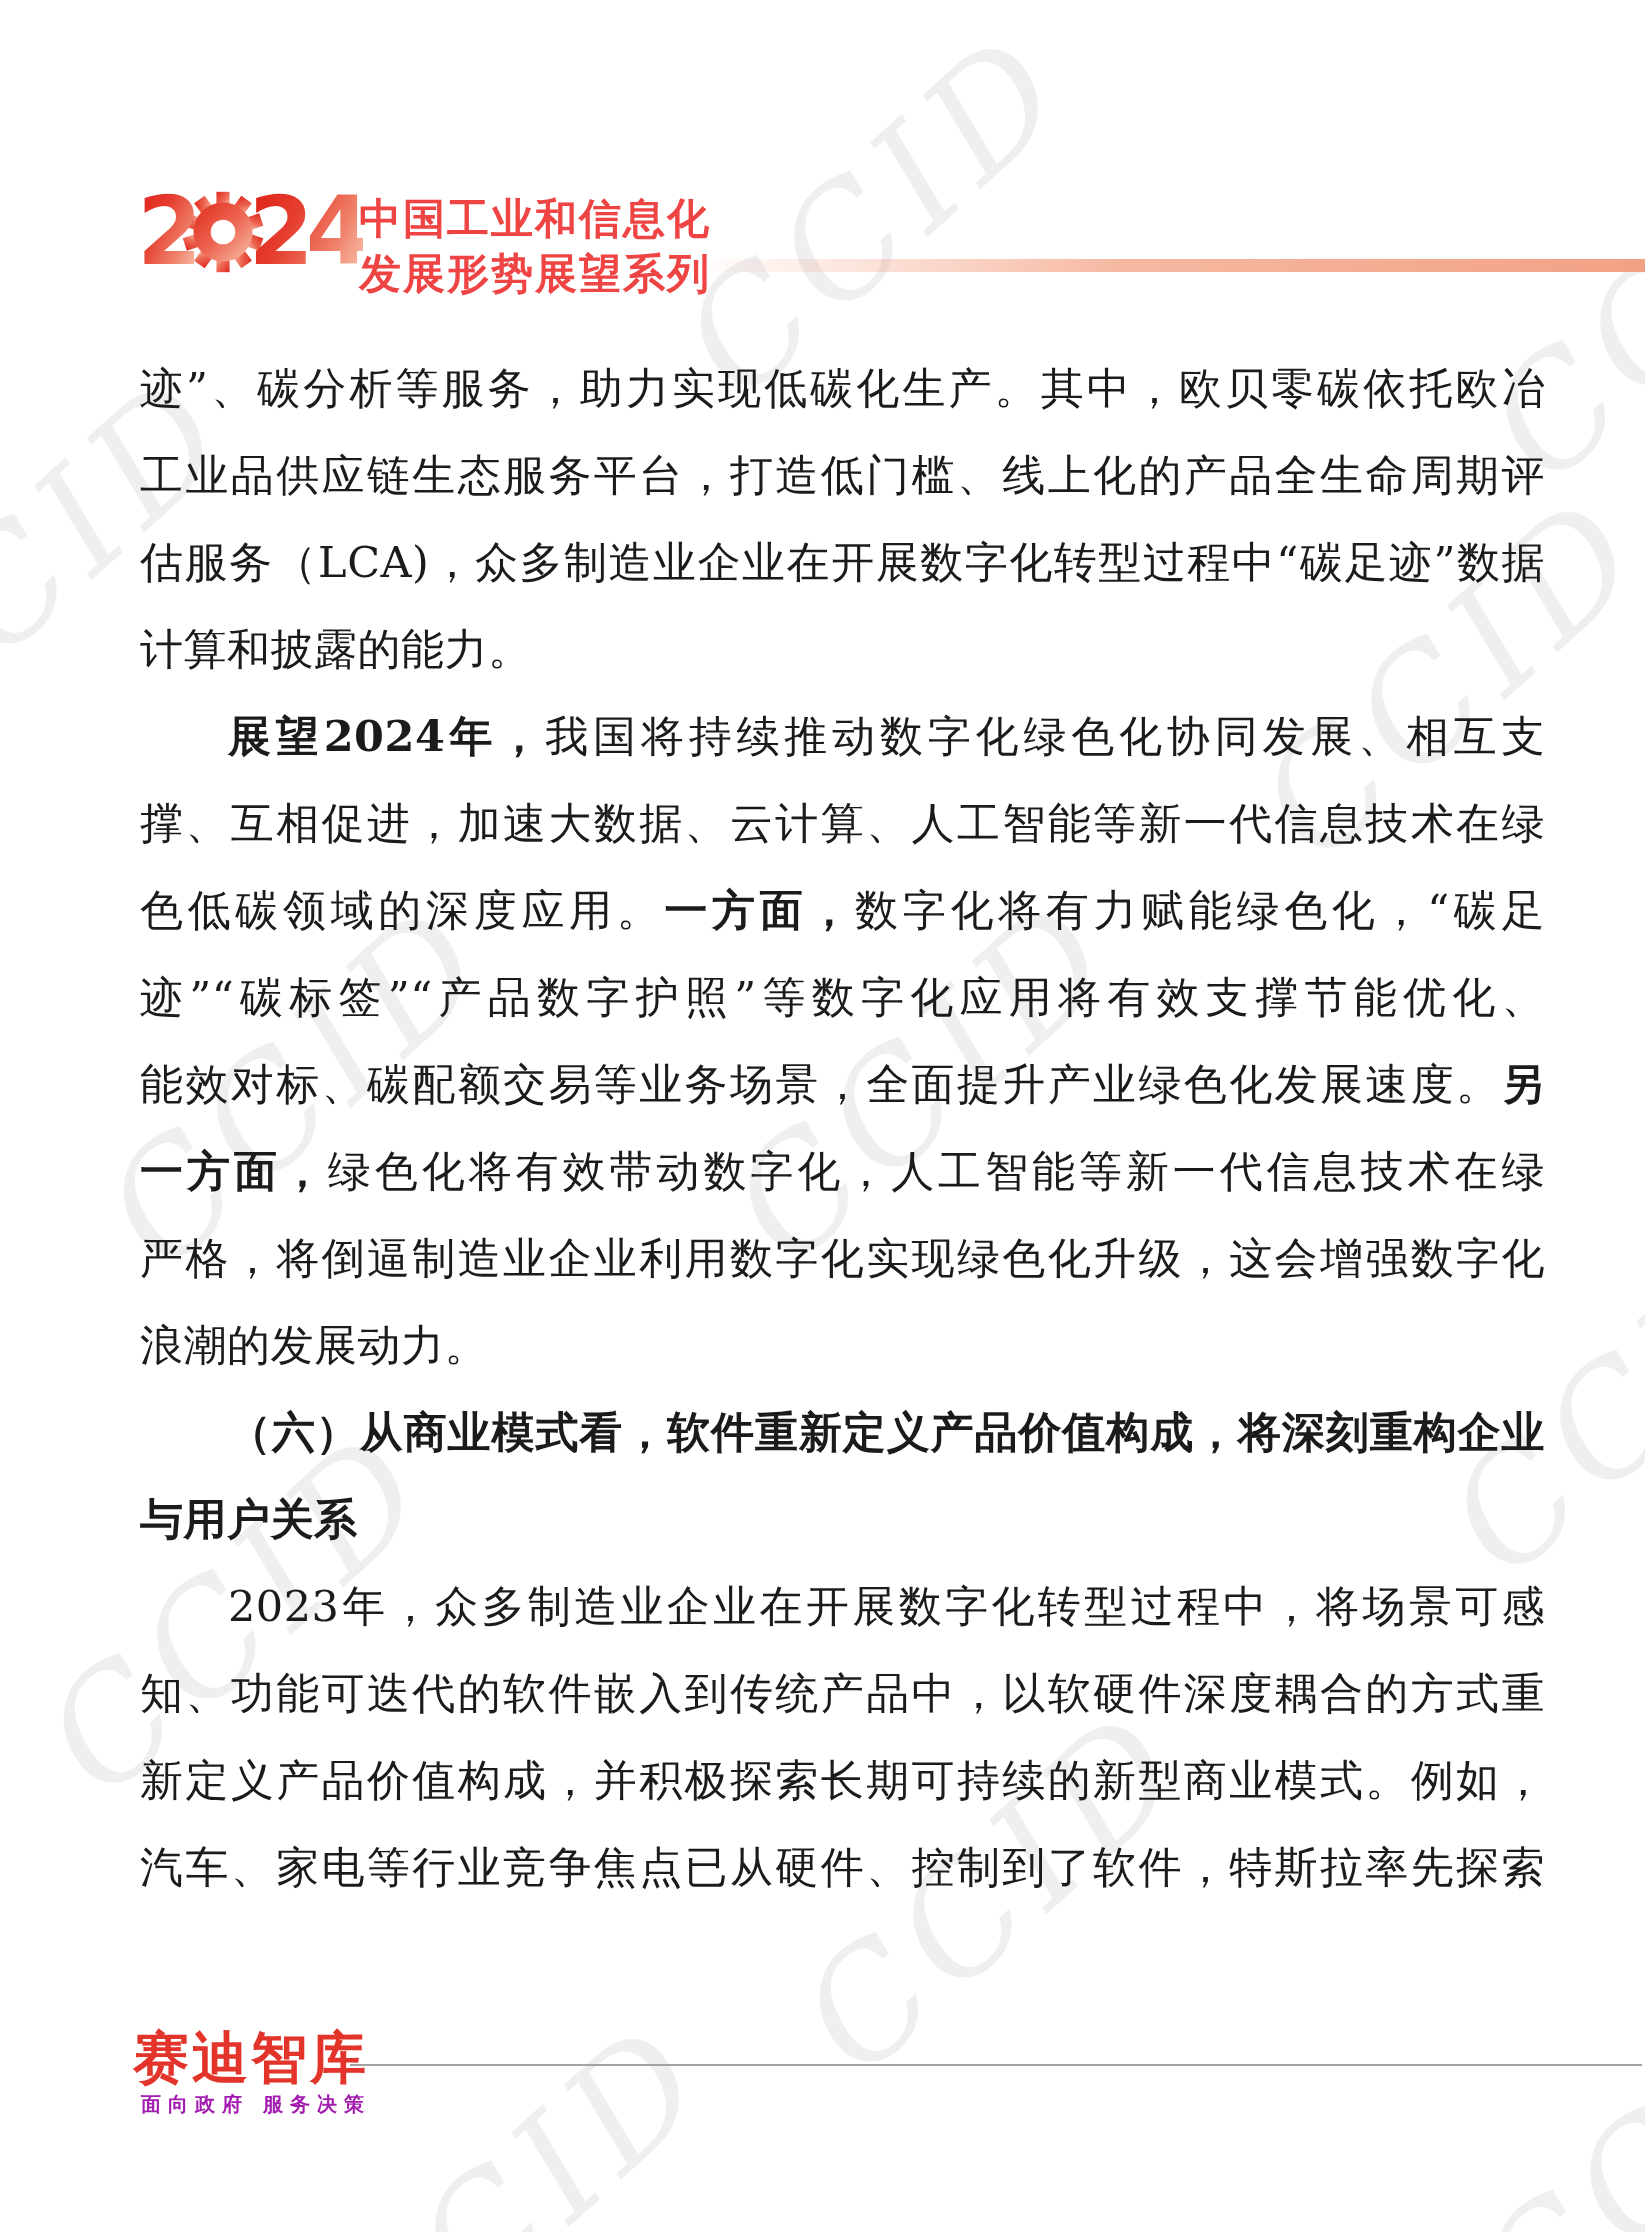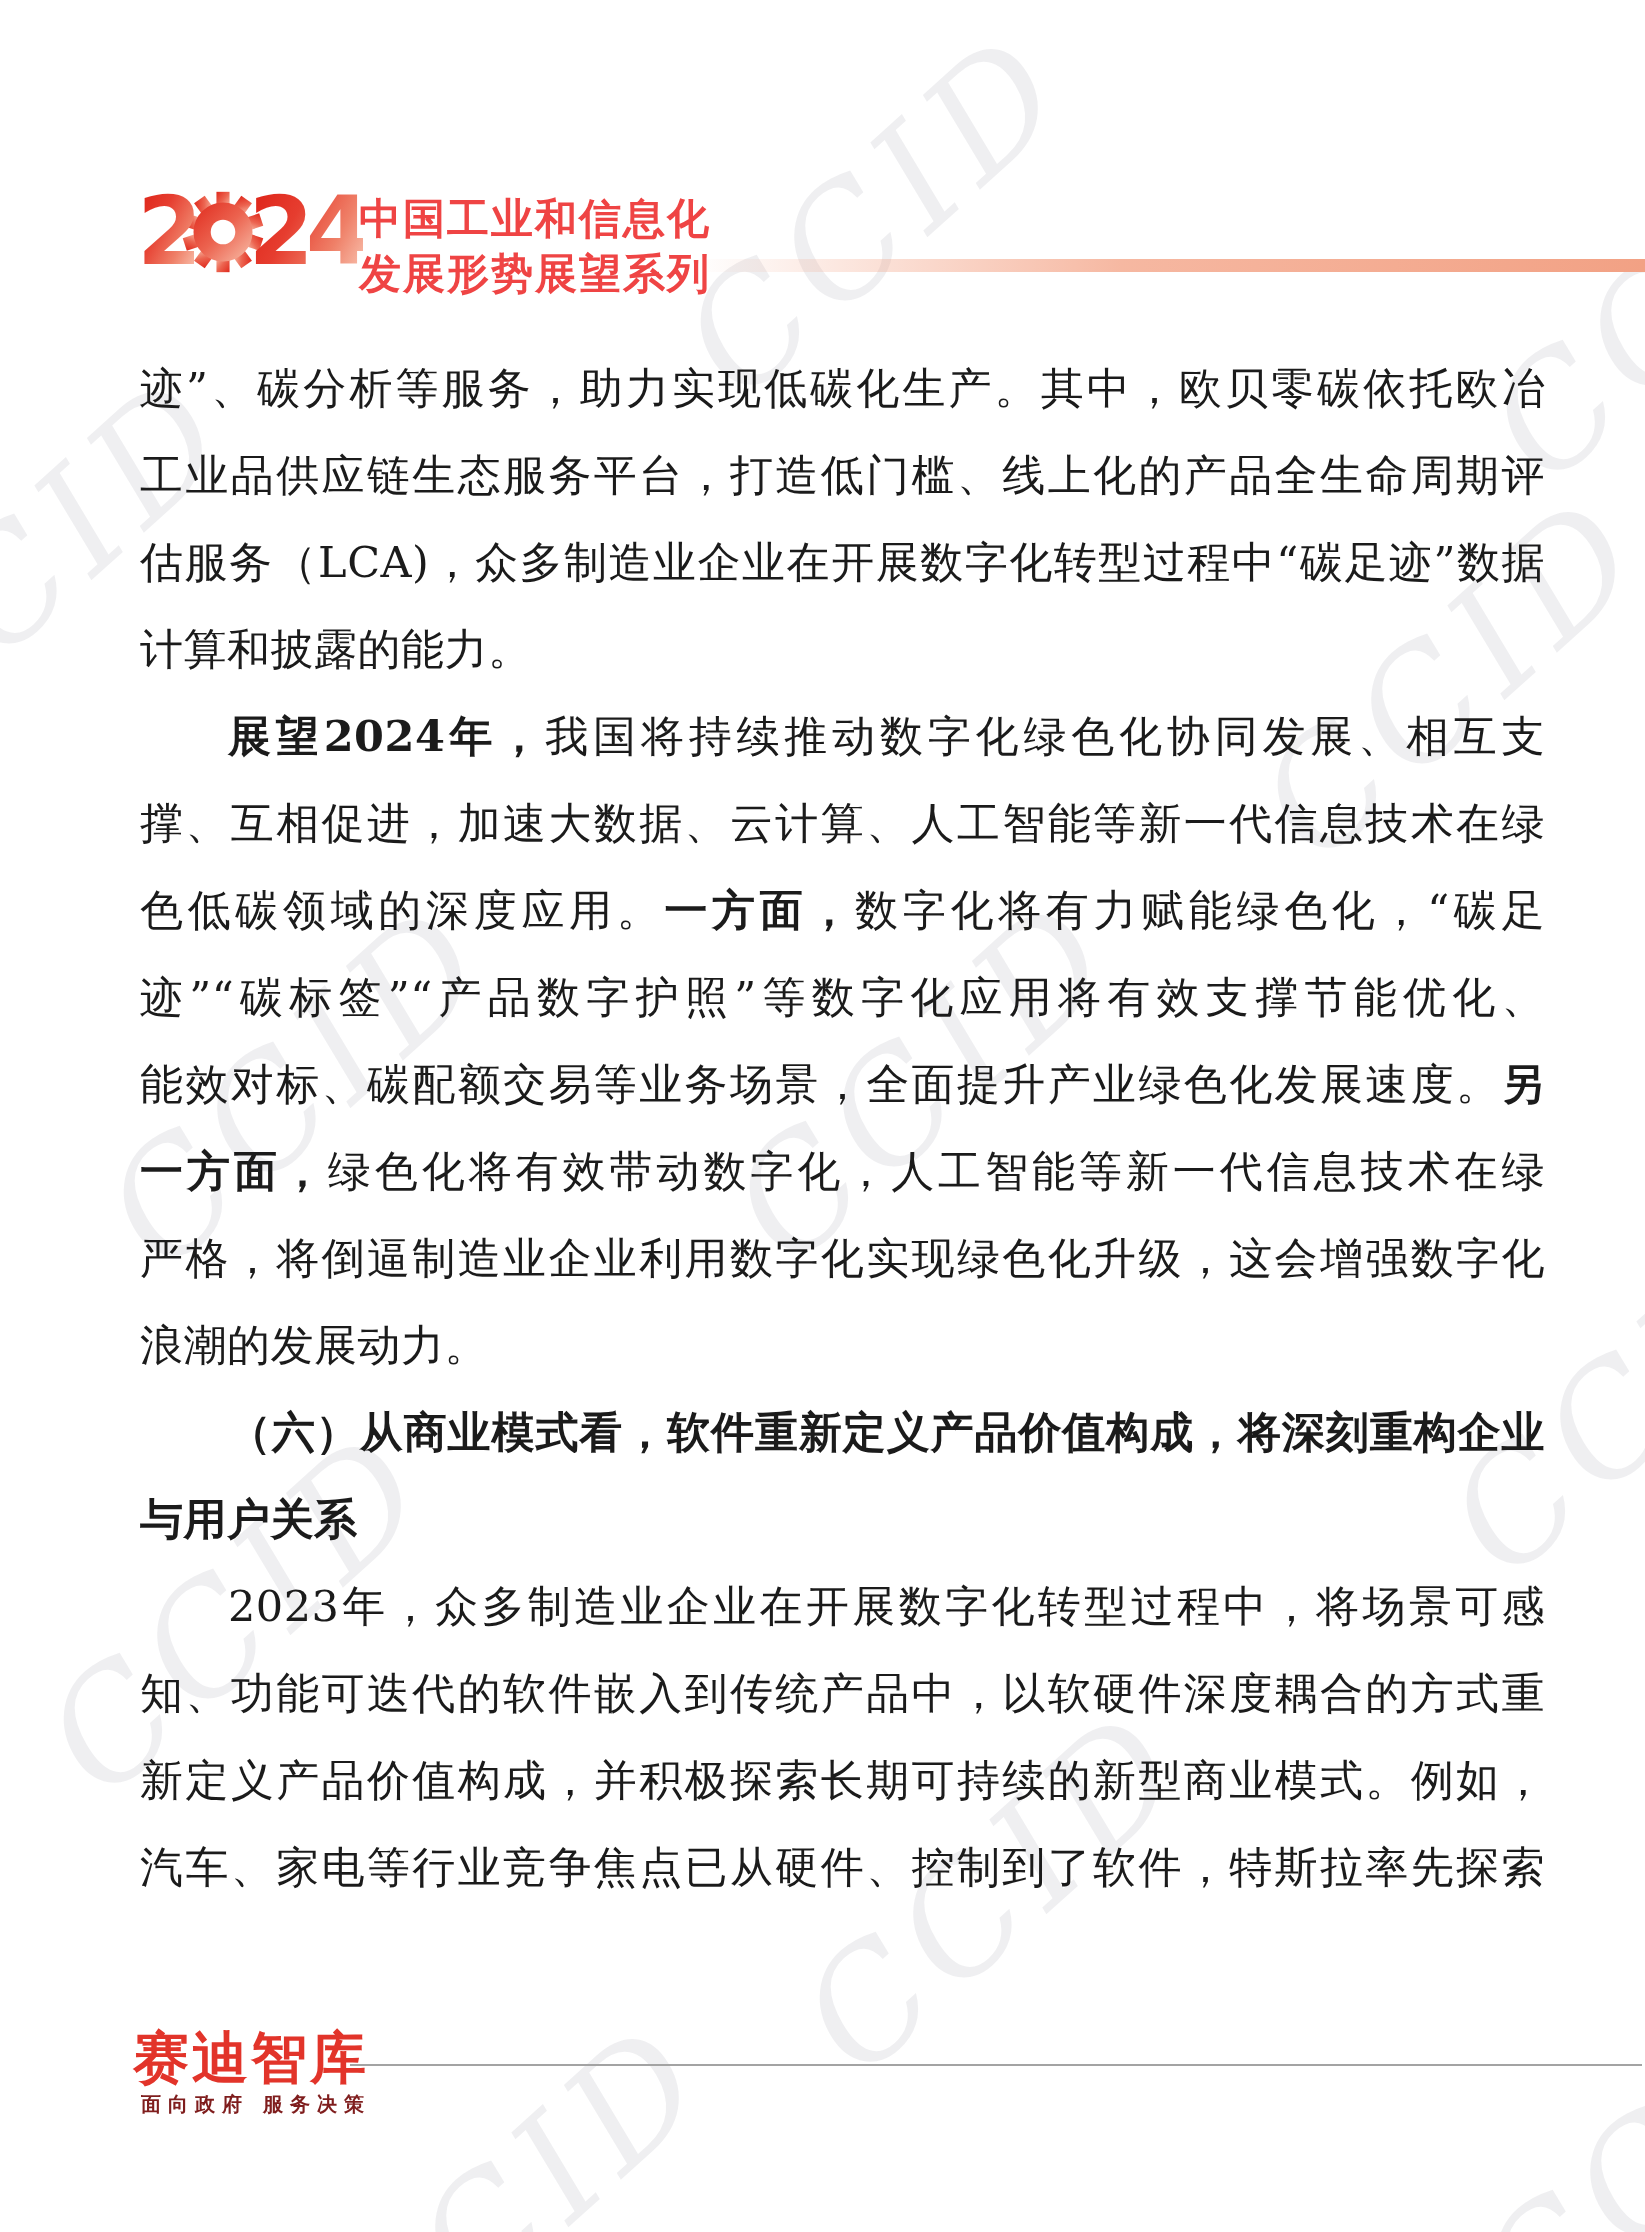--- a/index.html
+++ b/index.html
@@ -69,21 +69,21 @@
   .f-logo{
     position:absolute;left:133px;top:2028px;
     font-family:"DejaVu Sans","Liberation Sans",sans-serif;
     font-weight:900;font-size:56px;line-height:60px;
     color:#e2342a;letter-spacing:3px;white-space:nowrap;
   }
   .f-tagline{
     position:absolute;left:141px;top:2091px;
     font-family:"DejaVu Sans","Liberation Sans",sans-serif;
     font-weight:700;font-size:20px;letter-spacing:7px;
-    color:#7f1d1d;white-space:nowrap;
+    color:#a21caf;white-space:nowrap;
   }
   .f-rule{
     position:absolute;left:350px;right:4px;top:2064px;height:2px;
     background:#a3a3a3;
   }
   .page-num{
     position:absolute;left:0;top:2097px;width:100%;
     text-align:center;
     font-family:"DejaVu Sans","Liberation Sans",sans-serif;
     font-size:30px;letter-spacing:1px;color:#2f3440;

